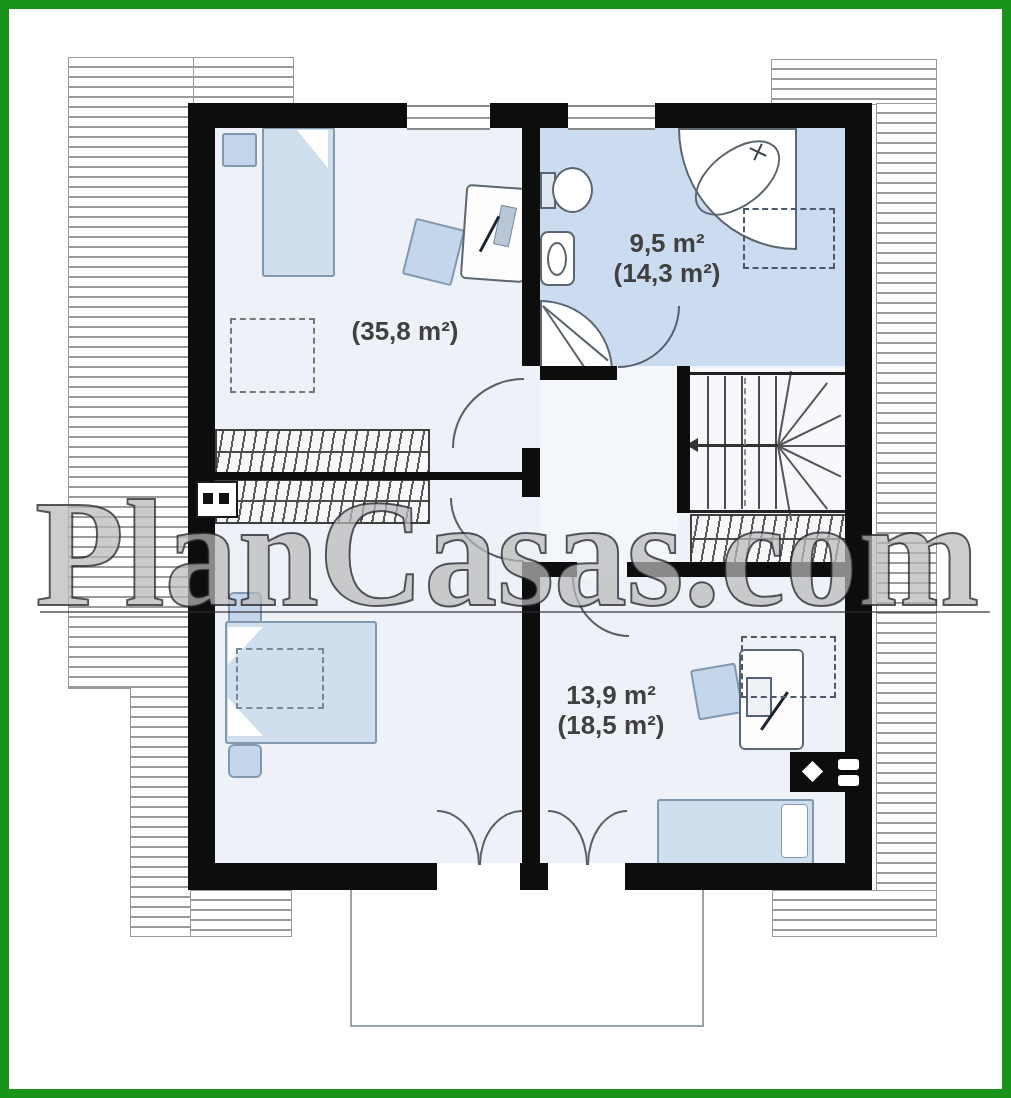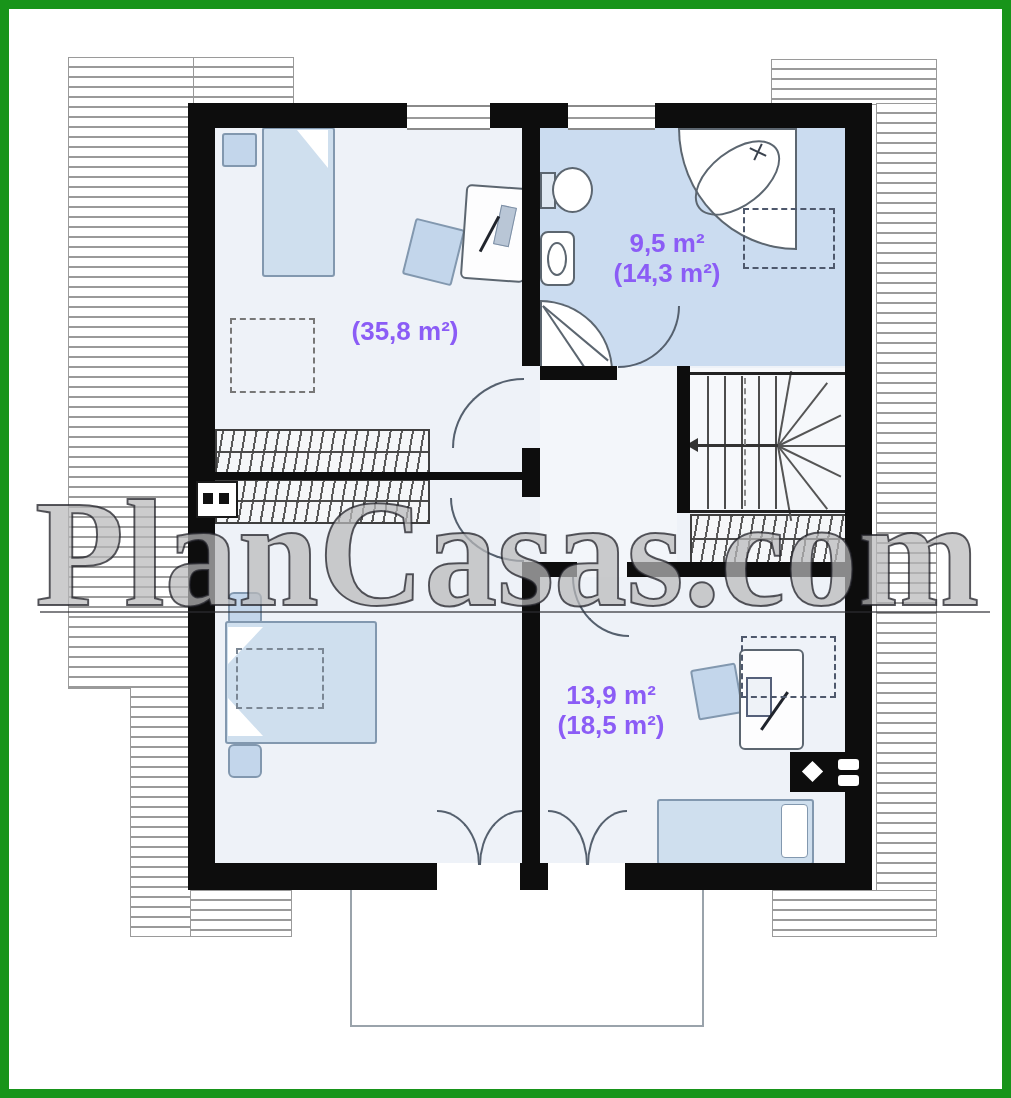--- a/index.html
+++ b/index.html
@@ -15,21 +15,21 @@
   .win{background:#fff;border-top:2px solid #8a8a8a;border-bottom:2px solid #8a8a8a;z-index:11;}
   .win:after{content:"";position:absolute;left:0;right:0;top:50%;margin-top:-1px;height:2px;background:#9a9a9a;}
   .furn{background:#c3d6eb;border:2px solid #8298af;border-radius:3px;z-index:5;}
   .fwhite{background:#fdfdfe;border:2px solid #5c6670;border-radius:6px;z-index:5;}
   .dashed{border:2px dashed #4e586c;z-index:6;background:transparent;}
   .closet{background-color:#f5f7f9;border:2px solid #3f3f3f;z-index:5;
           background-image:repeating-linear-gradient(100deg,rgba(0,0,0,0) 0 5px,#5a5a5a 5px 7px,rgba(0,0,0,0) 7px 11px);}
   .closet:after{content:"";position:absolute;left:0;right:0;top:46%;height:2px;background:#4a4a4a;}
   .arc{background:transparent;z-index:12;}
   .sline{background:#555;height:2px;transform-origin:left center;z-index:6;}
-  .lbl{z-index:20;width:170px;text-align:center;color:#8b5cf6;
+  .lbl{z-index:20;width:170px;text-align:center;color:#404040;
        font:700 26px/30px "Liberation Sans",sans-serif;letter-spacing:0;}
   .lbl span{display:block;}
   .balcony{border:2px solid #9aa3ab;border-top:none;background:#fff;z-index:3;}
   .wm{z-index:40;white-space:nowrap;font:700 152px/1 "Liberation Serif",serif;
       transform:scaleX(0.96);transform-origin:left top;
       color:rgba(255,255,255,0.5);-webkit-text-stroke:2px rgba(28,28,34,0.72);
       text-shadow:0 0 1px rgba(28,28,34,0.45);}
   .wmline{z-index:39;background:rgba(45,45,50,0.6);height:2px;}
   .tri-tr{clip-path:polygon(0 0,100% 0,100% 100%);}
   .tri-tl{clip-path:polygon(0 0,100% 0,0 100%);}

